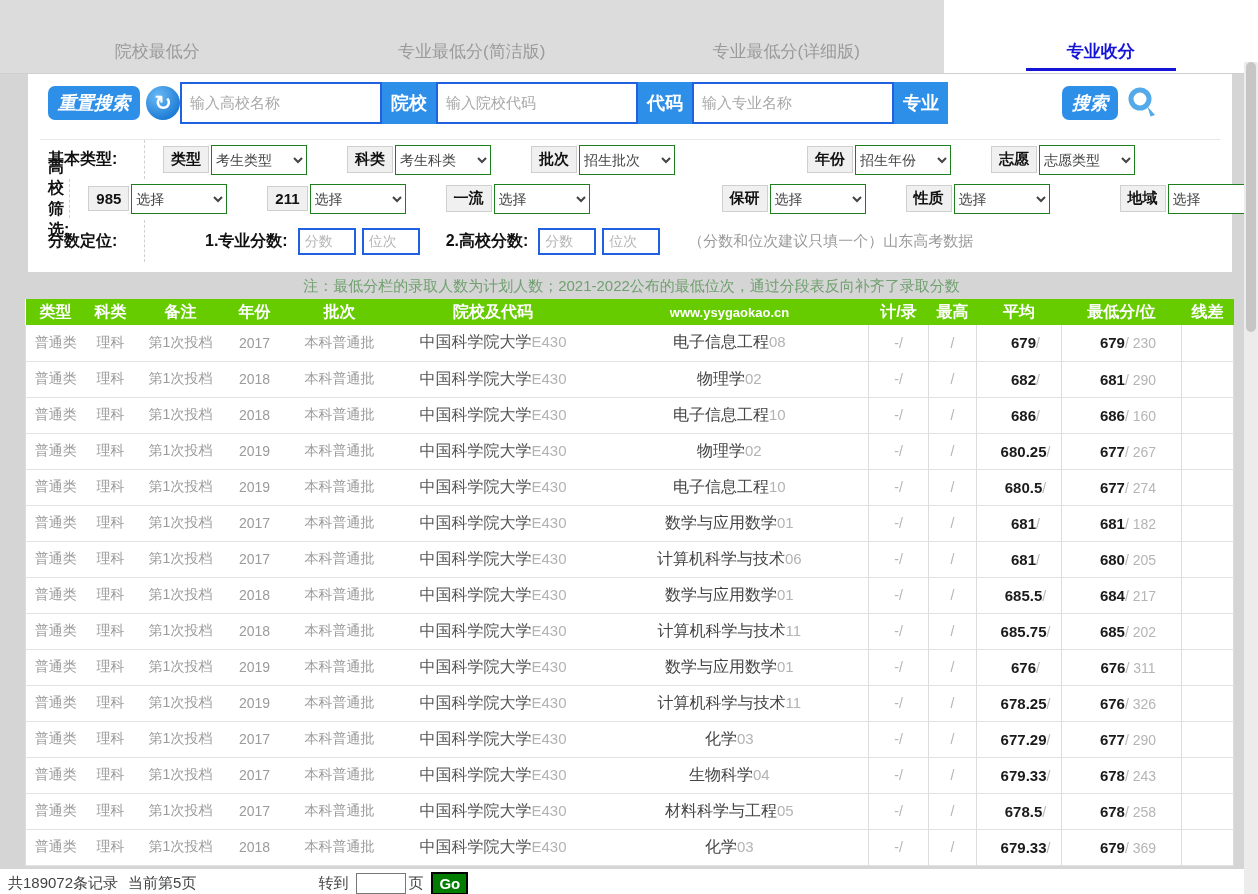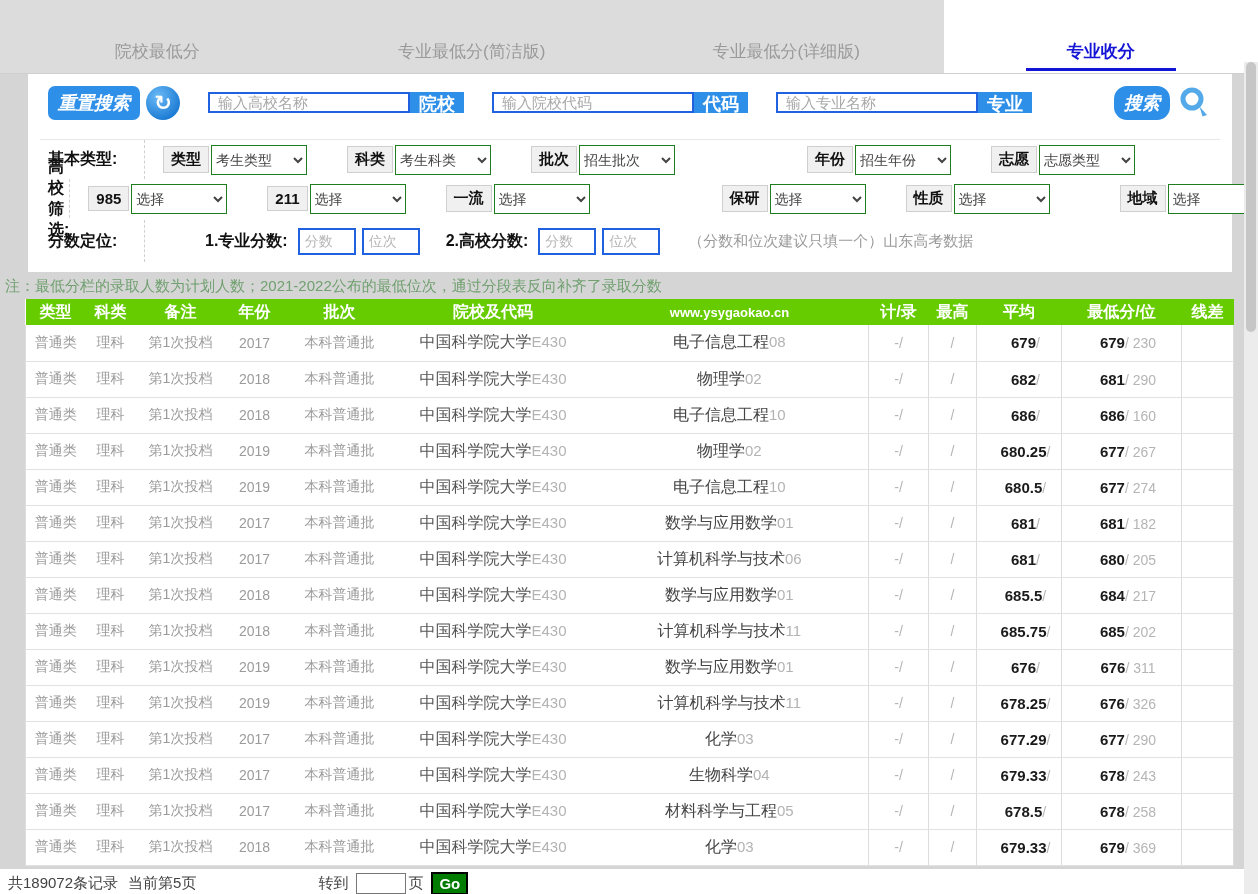--- a/index.html
+++ b/index.html
@@ -19,26 +19,26 @@
   .panel { width:1204px; margin:0 0 0 28px; background:#ffffff; padding:18px 12px 10px 12px; }
   .search-row { display:flex; align-items:center; height:40px; padding-left:8px;
          border-bottom:1px solid #e8e8e8; padding-bottom:26px; height:48px; }
   .btn-blue { background:#2e8fe8; color:#fff; border:none; font-weight:bold; font-size:18px;
          cursor:pointer; font-family:inherit; }
   .reset-btn { border-radius:7px; padding:5px 10px; font-style:italic; }
   .refresh { width:34px; height:34px; border-radius:50%; margin-left:6px;
          background:radial-gradient(circle at 35% 30%, #6ab9f5, #1c7bd4 75%);
          color:#fff; font-size:21px; font-weight:bold; display:flex; align-items:center;
          justify-content:center; cursor:pointer; }
-  .input-group { display:flex; align-items:stretch; margin-left:28px; height:21px; }
+  .input-group { display:flex; align-items:stretch; height:42px; }
   .input-group input { width:202px; border:2px solid #2061e0; padding:0 8px; font-size:15px;
          color:#333; outline:none; font-family:inherit; }
   .input-group input::placeholder { color:#a8a8a8; }
   .input-group .attach-btn { padding:0 9px; font-size:18px; }
-  .search-btn { border-radius:13px; padding:5px 10px; margin-left:82px; font-style:italic; }
+  .search-btn { border-radius:7px; padding:5px 10px; margin-left:114px; font-style:italic; }
   .mag { margin-left:6px; cursor:pointer; display:flex; align-items:center; }
   
   .filter-row { display:flex; align-items:center; height:39px; padding-left:8px; }
   .row-label { font-weight:bold; font-size:16px; color:#111; width:96px; }
   .groups { display:flex; align-items:center; flex:1; border-left:1px dashed #d0d0d0;
          padding-left:18px; align-self:stretch; }
   .filter-group { display:flex; align-items:center; margin-right:40px; }
   .filter-group:nth-child(4) { margin-left:92px; }
   .filter-group:nth-child(6) { margin-left:30px; }
   .tag-box { background:#f0f0f0; border:1px solid #cfcfcf; font-weight:bold; font-size:15px;
@@ -49,21 +49,21 @@
   .score-row { display:flex; align-items:center; height:42px; padding-left:8px; margin-top:2px; }
   .score-content { display:flex; align-items:center; flex:1; border-left:1px dashed #d0d0d0;
          padding-left:60px; align-self:stretch; }
   .score-glabel { font-weight:bold; font-size:16px; color:#111; margin-right:10px; }
   .score-content input { width:58px; height:27px; border:2px solid #2061e0; padding:0 5px;
          font-size:14px; color:#333; outline:none; margin-right:6px; font-family:inherit; }
   .score-content input::placeholder { color:#b5b5b5; }
   .g2 { margin-left:20px; }
   .hint { color:#9a9a9a; font-size:15px; margin-left:22px; }
   
-  .note { color:#70a070; font-size:15px; padding:5px 0 3px 5px; height:27px; }
+  .note { color:#70a070; font-size:15px; padding:5px 0 3px 5px; height:27px;text-align:center; }
   
   table.results { border-collapse:collapse; table-layout:fixed; width:1208px; margin-left:25px;
          background:#fff; }
   table.results th { background:#66cc00; color:#fff; font-size:16px; font-weight:bold;
          height:26px; text-align:center; white-space:nowrap; }
   table.results th.site { font-size:13px; }
   table.results td { height:36px; border-bottom:1px solid #e2e2e2; font-size:14px;
          text-align:center; white-space:nowrap; overflow:hidden; background:#fff; }
   table.results td.first { border-left:1px solid #dcdcdc; }
   table.results td.last { border-right:1px solid #dcdcdc; }

